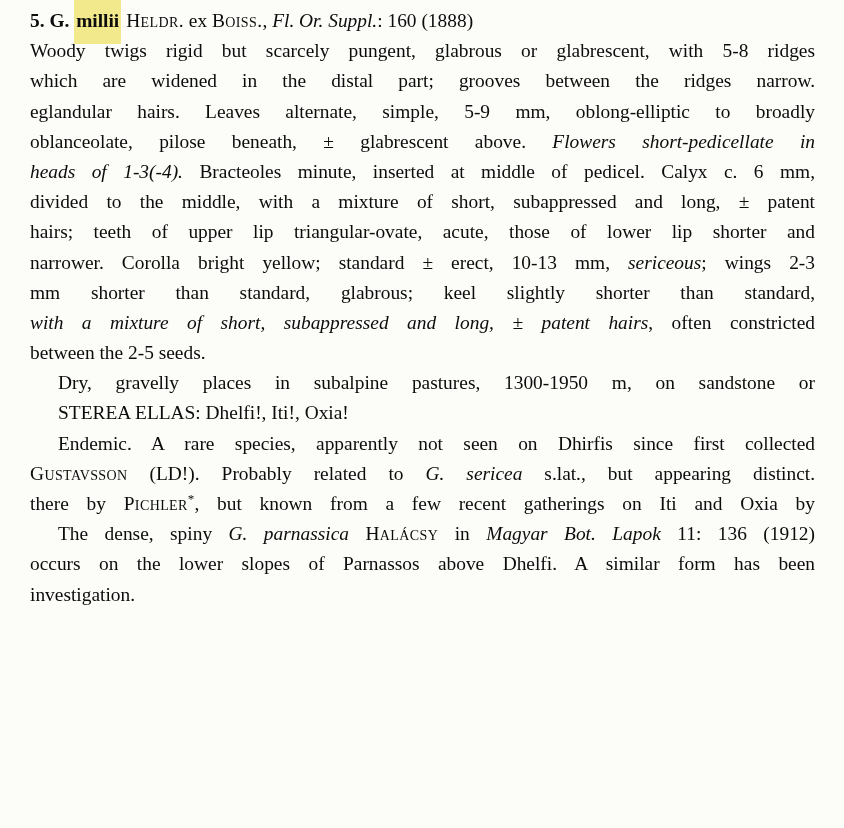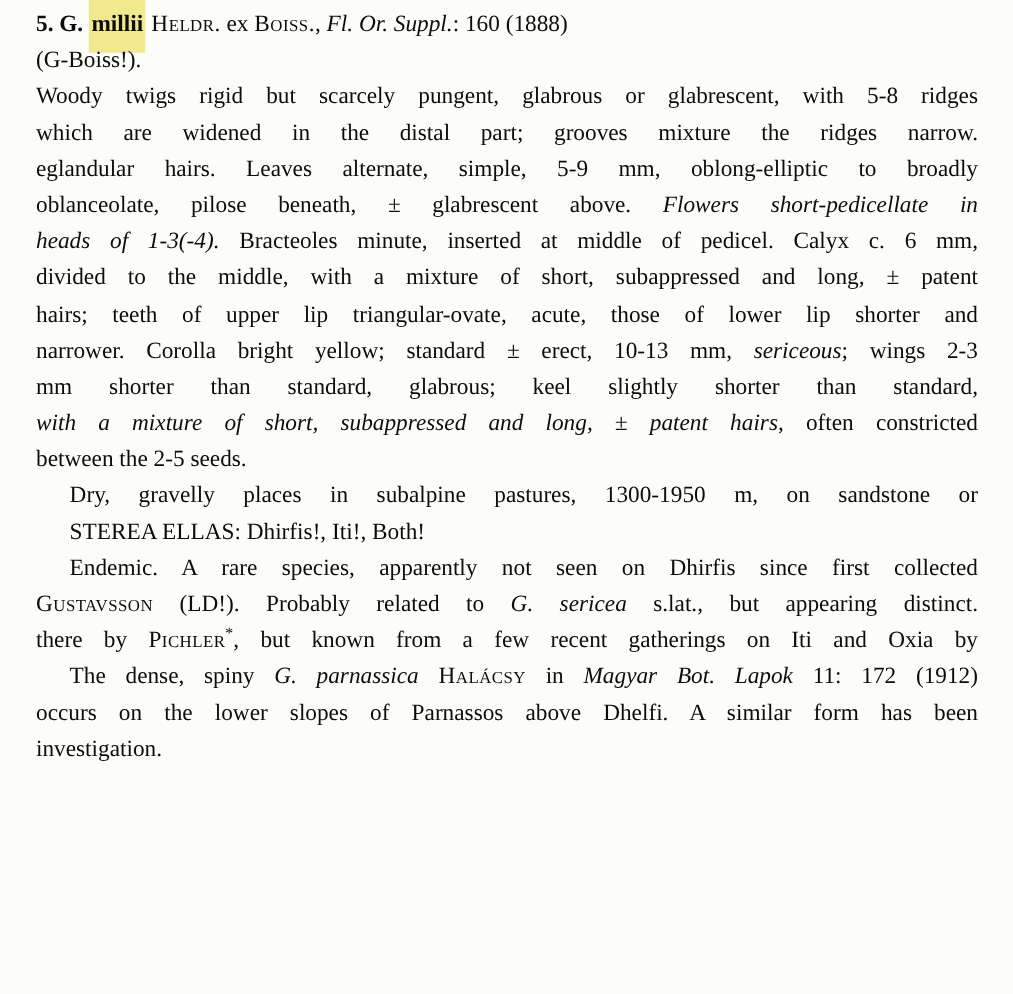--- a/index.html
+++ b/index.html
@@ -34,44 +34,43 @@
 </head>
 <body>
 
 <div class="smudge"></div>
 
 <div class="doc">
     <div class="para">
       <div class="line end"><span class="seg bd">5. G. </span><span class="seg bd hl">millii</span><span class="seg"> </span><span class="seg sc">Heldr.</span><span class="seg"> ex </span><span class="seg sc">Boiss.</span><span class="seg">, </span><span class="seg it">Fl. Or. Suppl.</span><span class="seg">: 160 (1888)</span></div>
     </div>
     <div class="para">
-      <div class="line end"><span class="seg">(G-Boiss!).</span></div>
     </div>
     <div class="para">
       <div class="line"><span class="seg">Woody twigs rigid but scarcely pungent, glabrous or glabrescent, with 5-8 ridges</span></div>
-      <div class="line"><span class="seg">which are widened in the distal part; grooves mixture the ridges narrow.</span></div>
+      <div class="line"><span class="seg">which are widened in the distal part; grooves between the ridges narrow.</span></div>
       <div class="line"><span class="seg">eglandular hairs. Leaves alternate, simple, 5-9 mm, oblong-elliptic to broadly</span></div>
       <div class="line"><span class="seg">oblanceolate, pilose beneath, ± glabrescent above. </span><span class="seg it">Flowers short-pedicellate in</span></div>
       <div class="line"><span class="seg it">heads of 1-3(-4).</span><span class="seg"> Bracteoles minute, inserted at middle of pedicel. Calyx c. 6 mm,</span></div>
       <div class="line"><span class="seg">divided to the middle, with a mixture of short, subappressed and long, ± patent</span></div>
       <div class="line"><span class="seg">hairs; teeth of upper lip triangular-ovate, acute, those of lower lip shorter and</span></div>
       <div class="line"><span class="seg">narrower. Corolla bright yellow; standard ± erect, 10-13 mm, </span><span class="seg it">sericeous</span><span class="seg">; wings 2-3</span></div>
       <div class="line"><span class="seg">mm shorter than standard, glabrous; keel slightly shorter than standard,</span></div>
       <div class="line"><span class="seg it">with a mixture of short, subappressed and long, ± patent hairs</span><span class="seg">, often constricted</span></div>
       <div class="line end"><span class="seg">between the 2-5 seeds.</span></div>
     </div>
     <div class="para">
       <div class="line ind"><span class="seg">Dry, gravelly places in subalpine pastures, 1300-1950 m, on sandstone or</span></div>
     </div>
     <div class="para">
-      <div class="line end ind"><span class="seg">STEREA ELLAS: Dhirfis!, Iti!, Both!</span></div>
+      <div class="line end ind"><span class="seg">STEREA ELLAS: Dhelfi!, Iti!, Oxia!</span></div>
     </div>
     <div class="para">
       <div class="line ind"><span class="seg">Endemic. A rare species, apparently not seen on Dhirfis since first collected</span></div>
       <div class="line"><span class="seg sc">Gustavsson</span><span class="seg"> (LD!). Probably related to </span><span class="seg it">G. sericea</span><span class="seg"> s.lat., but appearing distinct.</span></div>
       <div class="line"><span class="seg">there by </span><span class="seg sc">Pichler</span><sup class="seg">*</sup><span class="seg">, but known from a few recent gatherings on Iti and Oxia by</span></div>
     </div>
     <div class="para">
-      <div class="line ind"><span class="seg">The dense, spiny </span><span class="seg it">G. parnassica</span><span class="seg"> </span><span class="seg sc">Halácsy</span><span class="seg"> in </span><span class="seg it">Magyar Bot. Lapok</span><span class="seg"> 11: 172 (1912)</span></div>
+      <div class="line ind"><span class="seg">The dense, spiny </span><span class="seg it">G. parnassica</span><span class="seg"> </span><span class="seg sc">Halácsy</span><span class="seg"> in </span><span class="seg it">Magyar Bot. Lapok</span><span class="seg"> 11: 136 (1912)</span></div>
       <div class="line"><span class="seg">occurs on the lower slopes of Parnassos above Dhelfi. A similar form has been</span></div>
       <div class="line end"><span class="seg">investigation.</span></div>
     </div>
   </div>
 
 </body></html>

